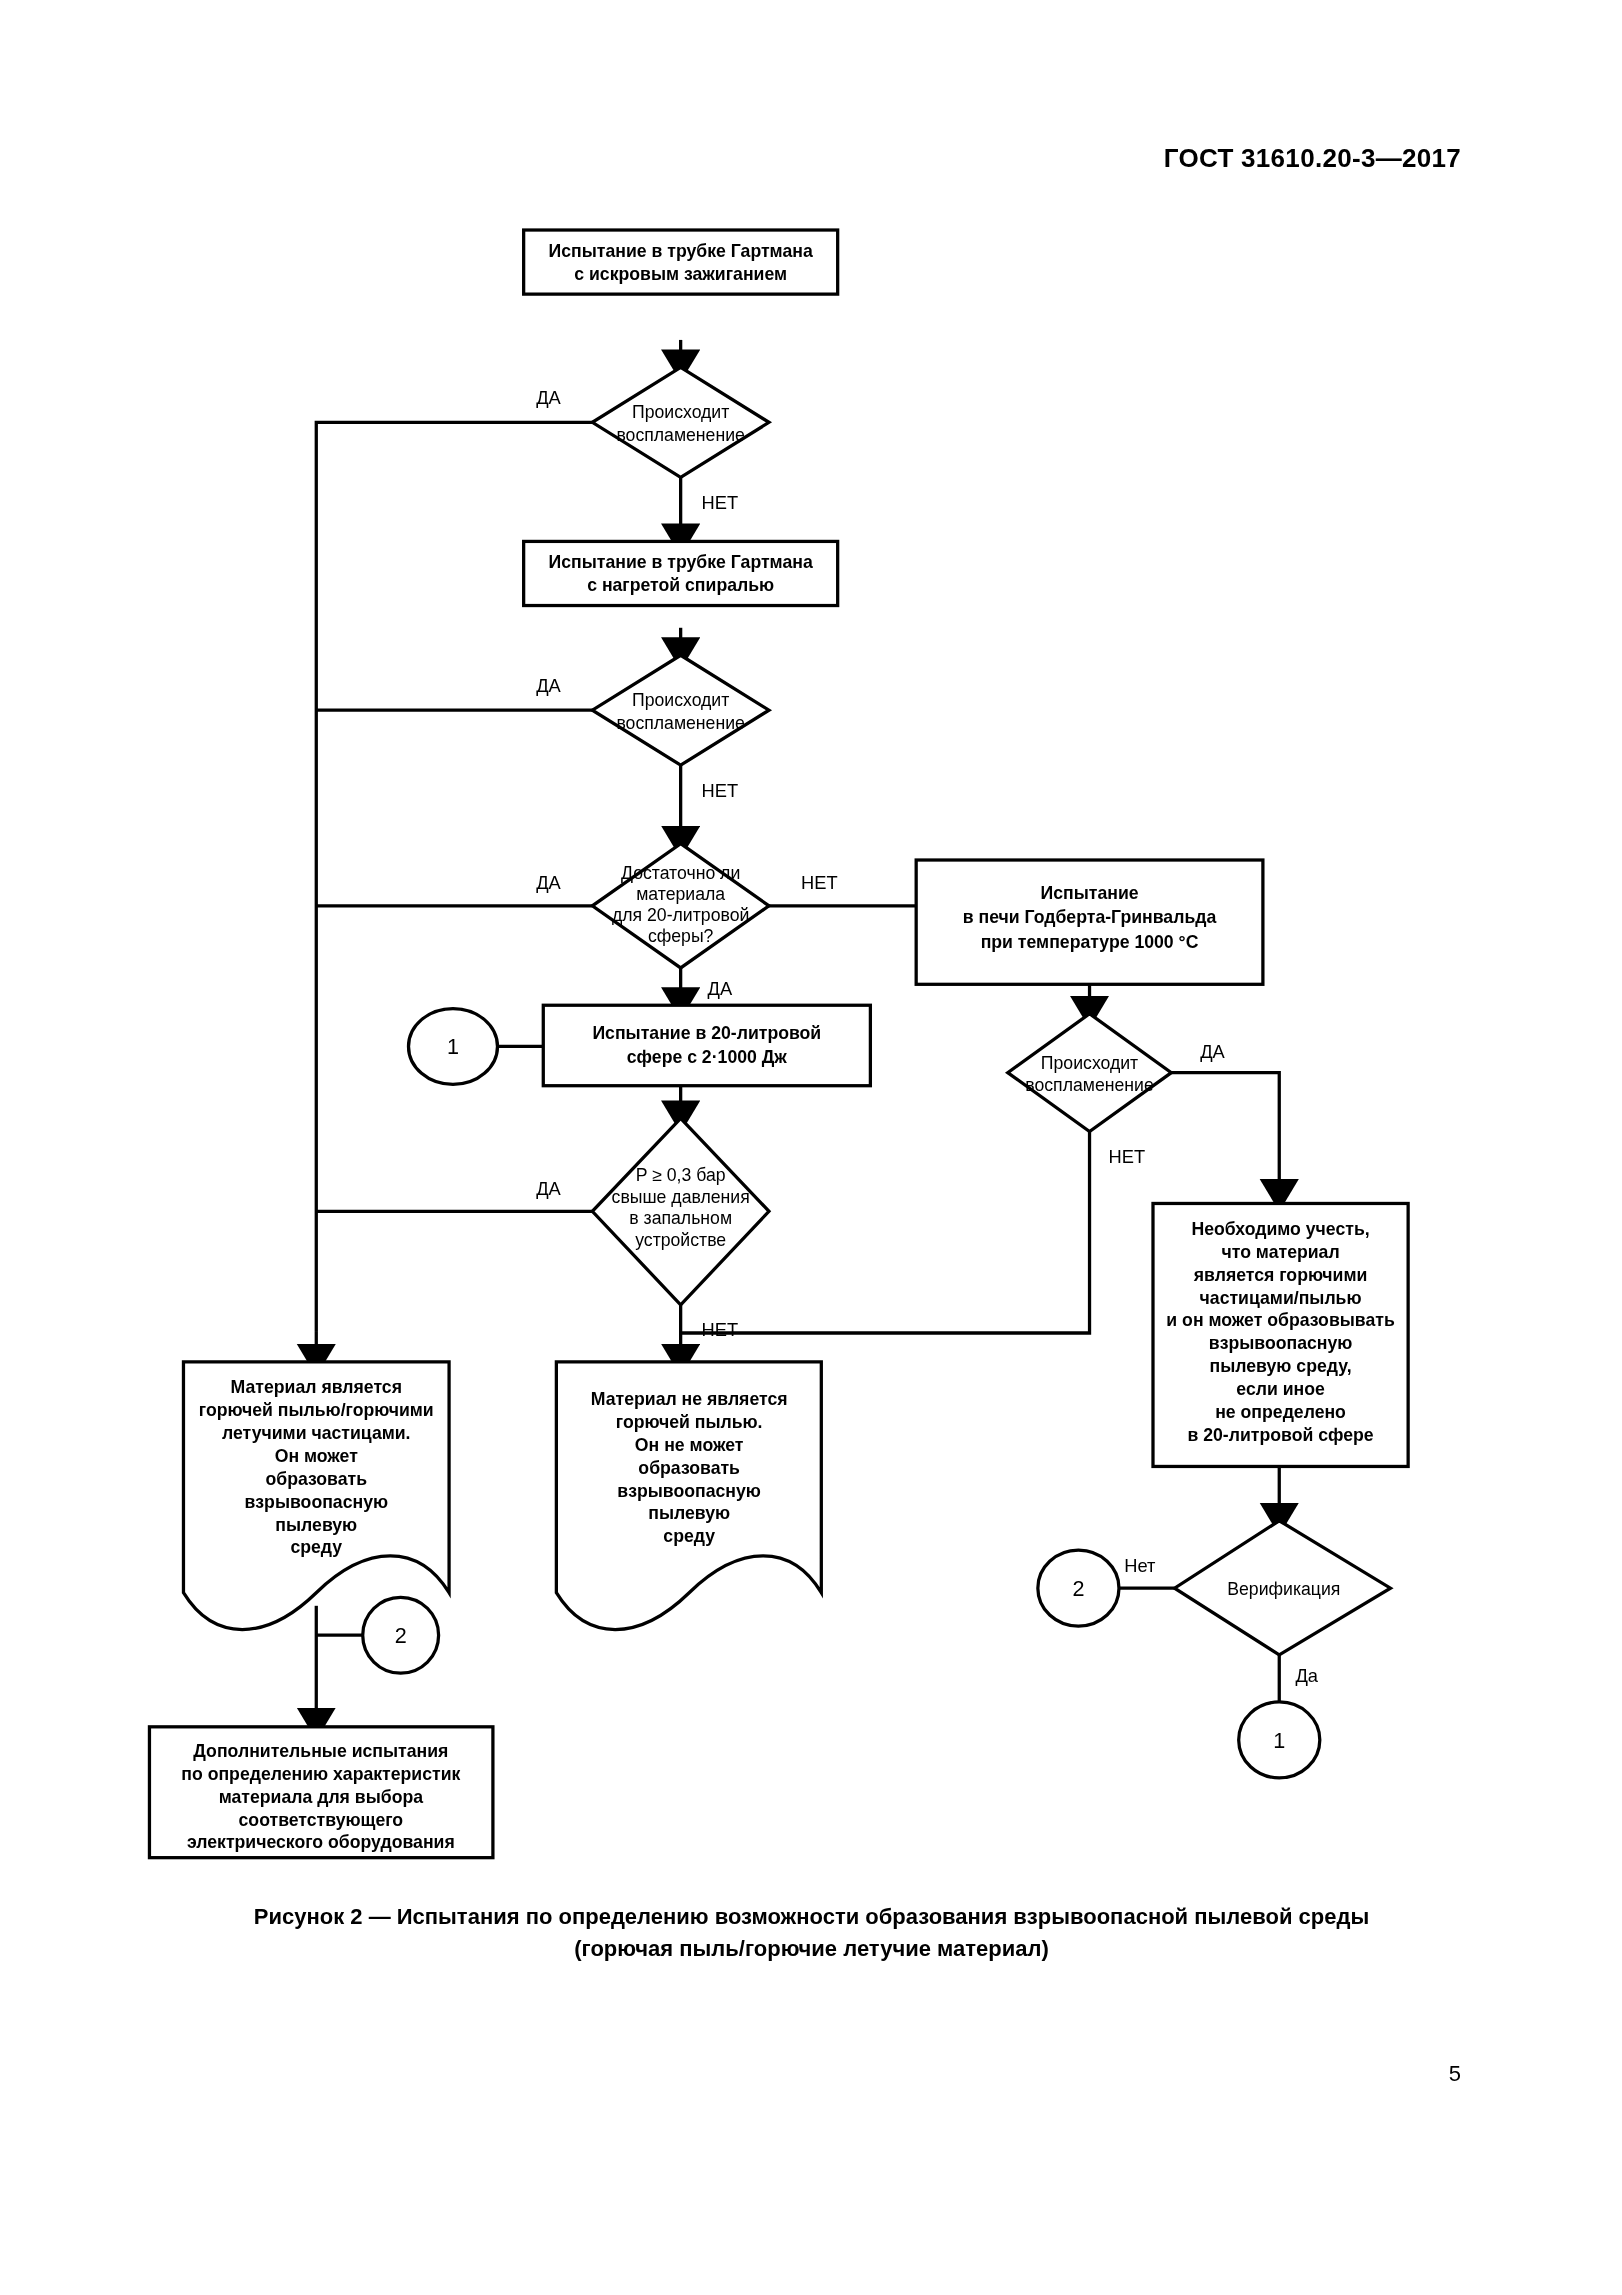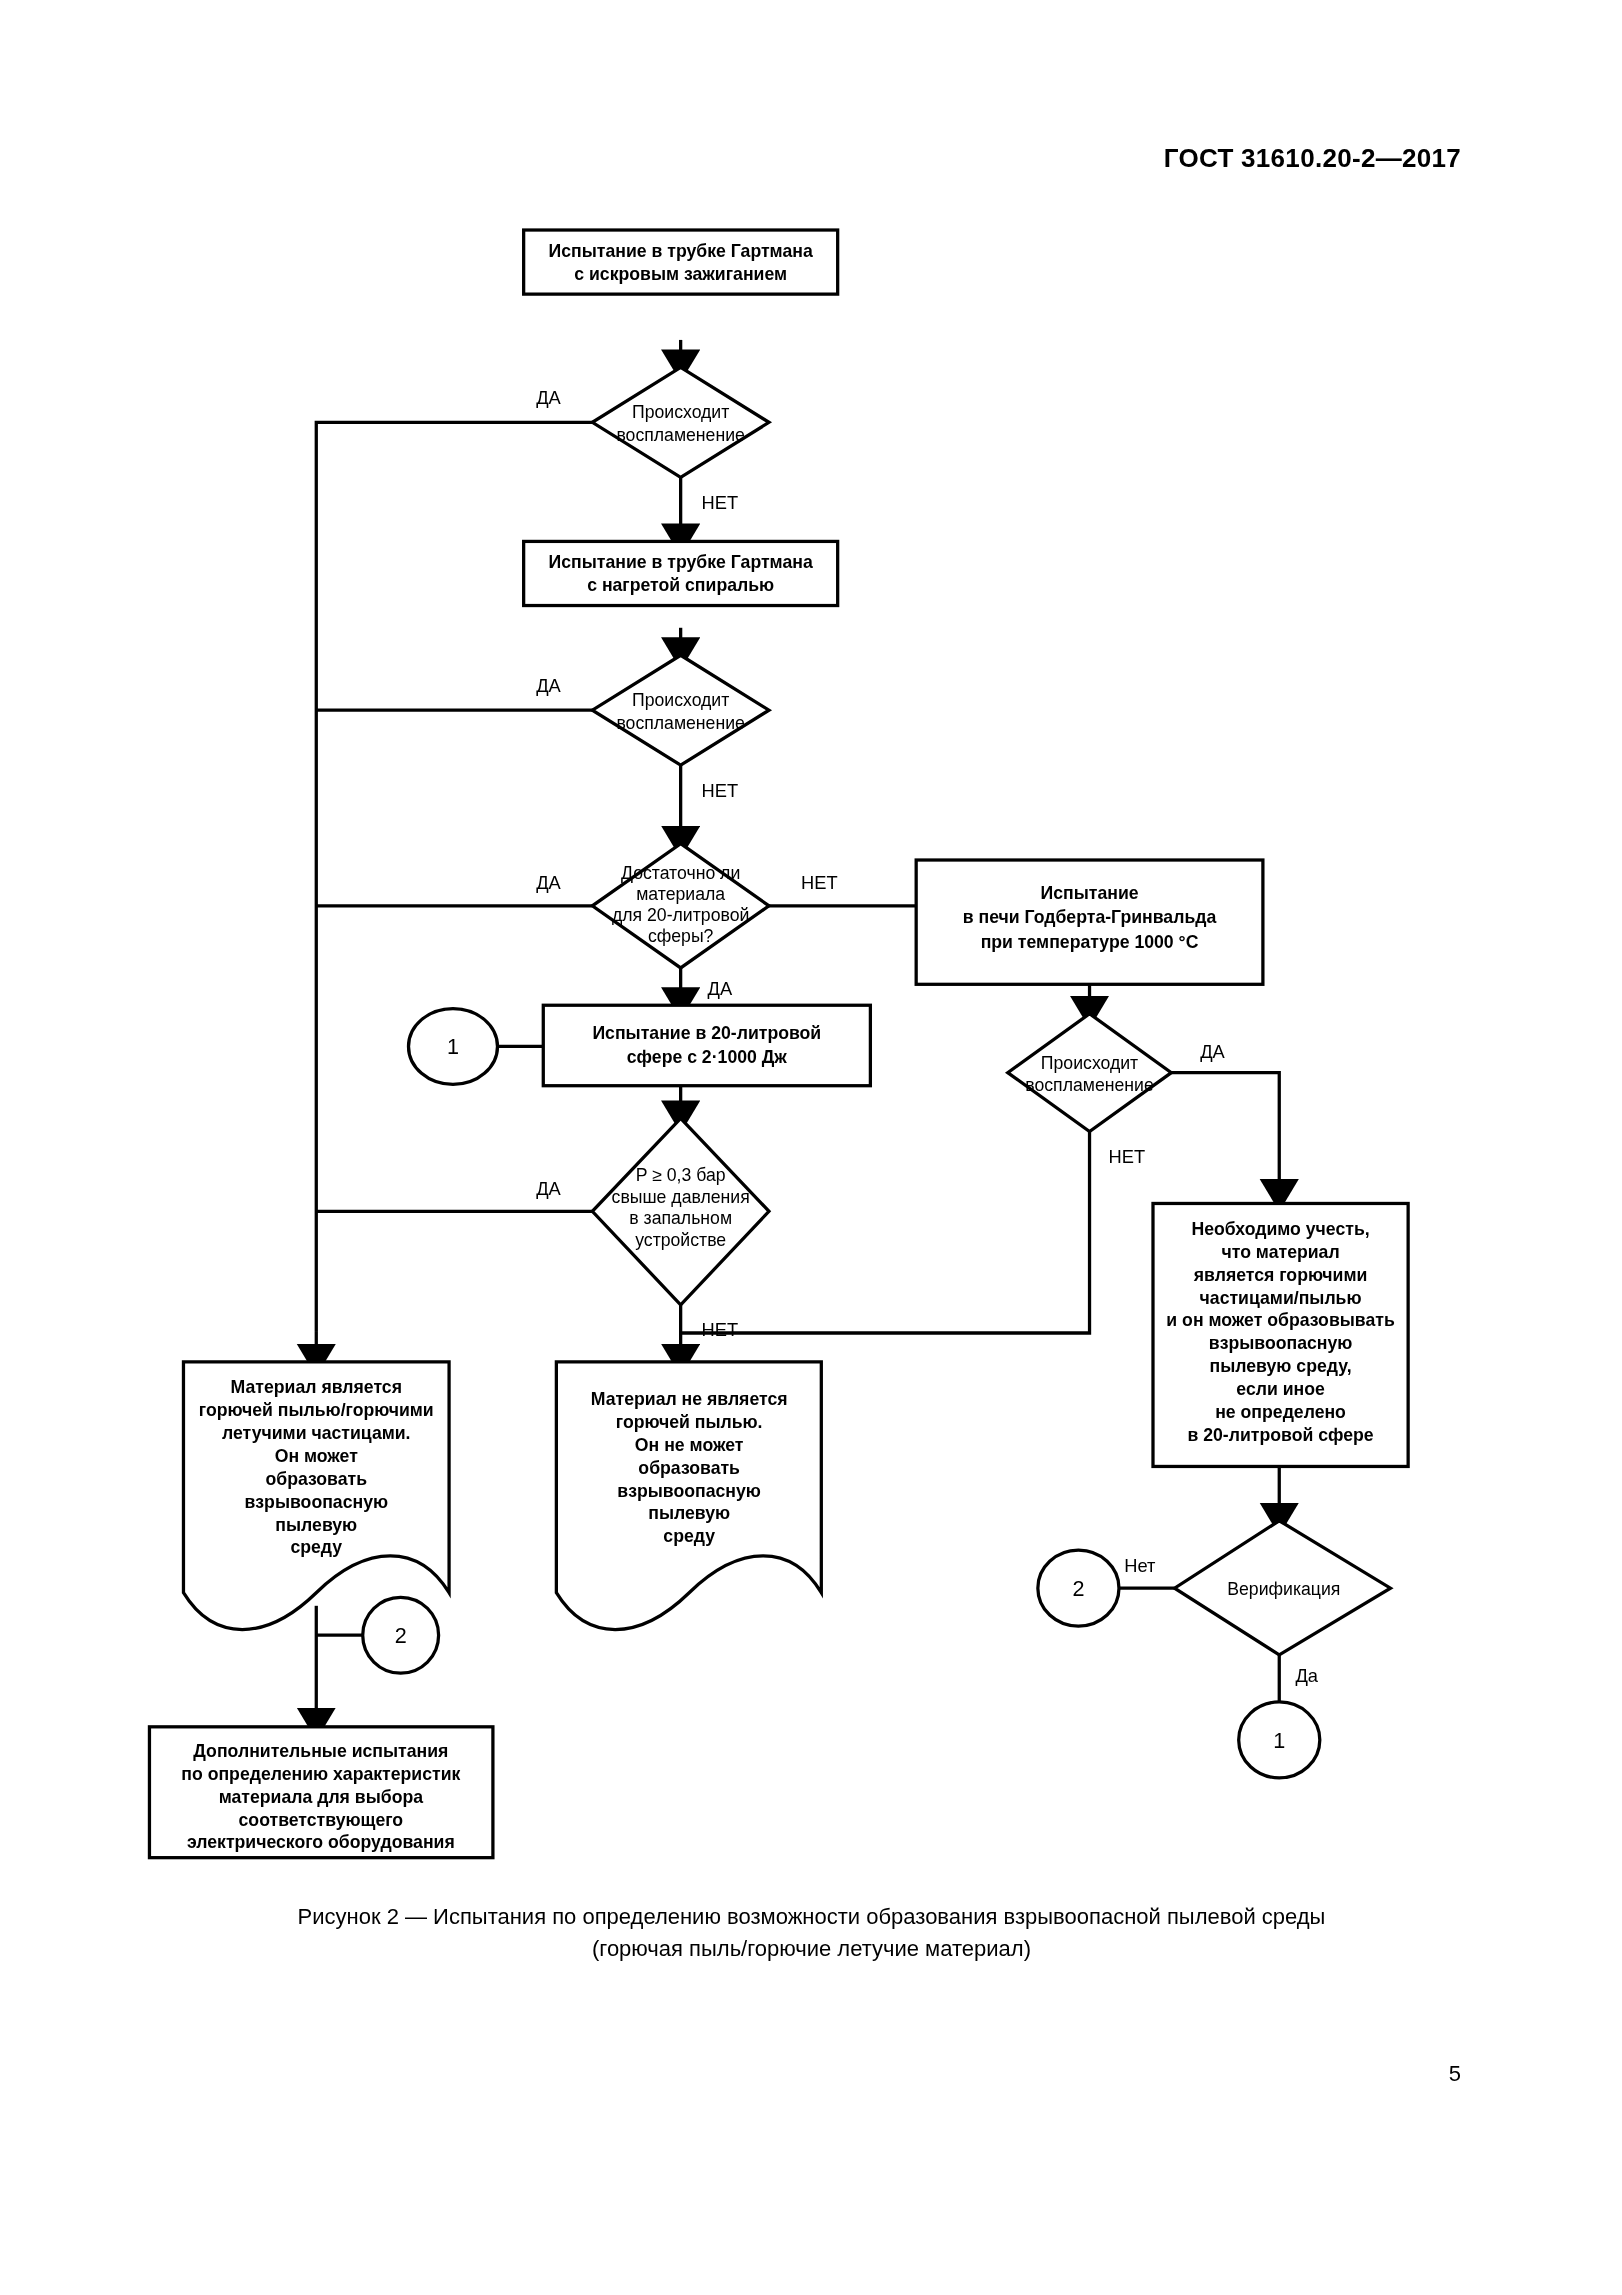--- a/index.html
+++ b/index.html
@@ -23,20 +23,21 @@
 
   .figure-wrap { position:absolute; top:196px; left:0; width:1447px; height:1701px; }
   svg { display:block; }
 
   .fcaption {
     position:absolute;
     top:1901px; left:0; width:1623px;
     text-align:center;
     font-size:22px;
     line-height:1.45;
+    font-weight:bold;
   }
   .fcaption div { white-space:nowrap; }
 
   .pagenum {
     position:absolute;
     top:2061px; right:162px;
     font-size:22px;
   }
 
   
@@ -46,21 +47,21 @@
   .t-lbl   { font-size:28px; font-weight:normal; }
   .t-conn  { font-size:33px; font-weight:normal; }
   .shape   { fill:#ffffff; stroke:#000000; stroke-width:5; }
   .ln      { stroke:#000000; stroke-width:5; fill:none; }
 </style>
 </head>
 <body>
 
 <div class="page">
 
-  <div class="header">ГОСТ 31610.20-2—2017</div>
+  <div class="header">ГОСТ 31610.20-3—2017</div>
 
   <div class="figure-wrap">
     <svg width="1623" height="1714" viewBox="0 0 2480 2620" xmlns="http://www.w3.org/2000/svg">
 
       <defs>
         <marker id="arrow" markerWidth="14" markerHeight="14" refX="5.5" refY="6" orient="auto" markerUnits="strokeWidth">
           <path d="M0,0 L0,12 L10,6 z" fill="#000"></path>
         </marker>
       </defs>
 

